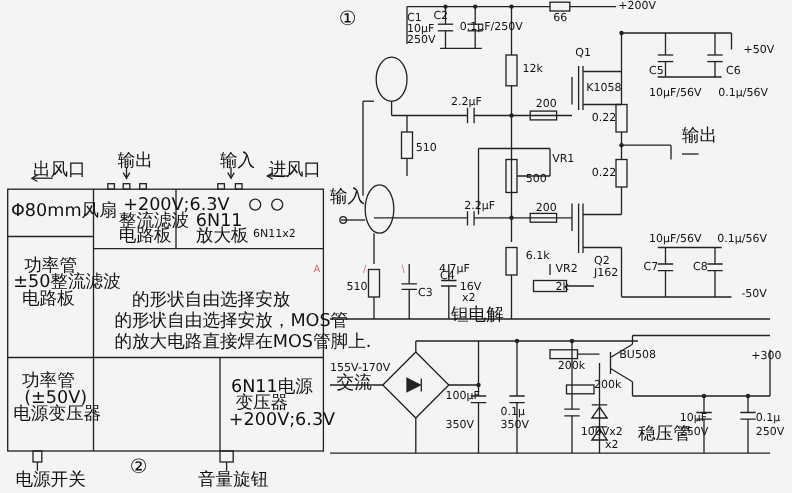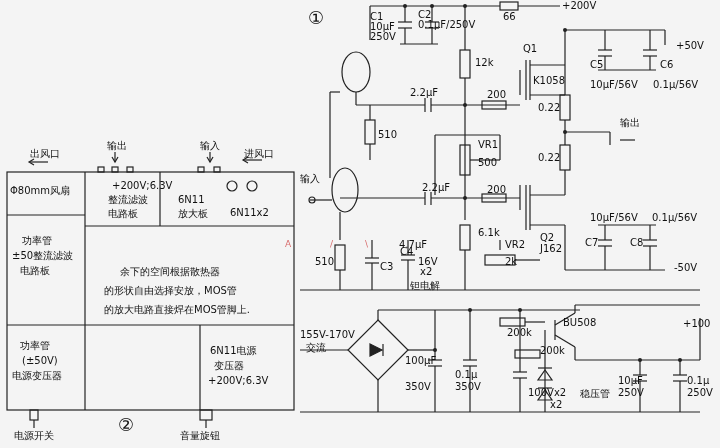--- a/index.html
+++ b/index.html
@@ -1,20 +1,20 @@
 <!DOCTYPE html>
 <html><head>
 <meta charset="utf-8">
 <style>
   html, body { margin:0; padding:0; background:#f4f4f4; }
   body { width:720px; height:448px; position:relative; overflow:hidden;
          font-family:"DejaVu Sans", sans-serif; color:#1a1a1a; }
   .t { position:absolute; font-size:10px; line-height:11px; white-space:nowrap; color:#111; }
   .s { font-size:10px; line-height:10px; }
-  .cn { font-size:10px; }
+  .cn { font-size:16px; }
   svg { position:absolute; left:0; top:0; }
 </style>
 </head>
 <body>
 
 <svg width="720" height="448" viewBox="0 0 720 448">
   <g stroke="#222" stroke-width="1.2" fill="none">
 
     <rect x="7" y="172" width="287" height="238"></rect>
     <line x1="7" y1="215" x2="85" y2="215"></line>
@@ -248,57 +248,57 @@
 <div class="t cn" style="left:108px;top:208px">电路板</div>
 
 <div class="t cn" style="left:178px;top:194px">6N11</div>
 <div class="t cn" style="left:178px;top:208px">放大板</div>
 <div class="t s" style="left:230px;top:208px">6N11x2</div>
 
 <div class="t cn" style="left:22px;top:235px">功率管</div>
 <div class="t cn" style="left:12px;top:250px">±50整流滤波</div>
 <div class="t cn" style="left:20px;top:265px">电路板</div>
 
-<div class="t cn" style="left:120px;top:266px">余下的空间根据散热器</div>
+<div class="t cn" style="left:120px;top:266px">的形状自由选择安放</div>
 <div class="t cn" style="left:104px;top:285px">的形状自由选择安放，MOS管</div>
 <div class="t cn" style="left:104px;top:304px">的放大电路直接焊在MOS管脚上.</div>
 
 <div class="t cn" style="left:20px;top:340px">功率管</div>
 <div class="t cn" style="left:22px;top:355px">(±50V)</div>
 <div class="t cn" style="left:12px;top:370px">电源变压器</div>
 
 <div class="t cn" style="left:210px;top:345px">6N11电源</div>
 <div class="t cn" style="left:214px;top:360px">变压器</div>
 <div class="t cn" style="left:208px;top:375px">+200V;6.3V</div>
 
 <div class="t" style="left:118px;top:415px;font-size:18px;line-height:20px">②</div>
 <div class="t cn" style="left:14px;top:430px">电源开关</div>
 <div class="t cn" style="left:180px;top:430px">音量旋钮</div>
 
 <div class="t" style="left:308px;top:8px;font-size:18px;line-height:20px">①</div>
 <div class="t" style="left:562px;top:0px">+200V</div>
 <div class="t s" style="left:370px;top:12px">C1</div>
 <div class="t s" style="left:370px;top:22px">10μF</div>
 <div class="t s" style="left:370px;top:32px">250V</div>
-<div class="t s" style="left:418px;top:10px">C2</div>
+<div class="t s" style="left:394px;top:10px">C2</div>
 <div class="t s" style="left:418px;top:20px">0.1μF/250V</div>
 <div class="t s" style="left:503px;top:12px">66</div>
 <div class="t s" style="left:475px;top:58px">12k</div>
 <div class="t s" style="left:523px;top:44px">Q1</div>
 <div class="t s" style="left:533px;top:76px">K1058</div>
 <div class="t" style="left:676px;top:40px">+50V</div>
 <div class="t s" style="left:590px;top:60px">C5</div>
 <div class="t s" style="left:590px;top:80px">10μF/56V</div>
 <div class="t s" style="left:660px;top:60px">C6</div>
 <div class="t s" style="left:653px;top:80px">0.1μ/56V</div>
 <div class="t s" style="left:410px;top:88px">2.2μF</div>
 <div class="t s" style="left:487px;top:90px">200</div>
 <div class="t s" style="left:538px;top:103px">0.22</div>
 <div class="t s" style="left:378px;top:130px">510</div>
-<div class="t s" style="left:478px;top:140px">VR1</div>
+<div class="t s" style="left:502px;top:140px">VR1</div>
 <div class="t s" style="left:478px;top:158px">500</div>
 <div class="t cn" style="left:620px;top:117px">输出</div>
 <div class="t s" style="left:538px;top:153px">0.22</div>
 <div class="t cn" style="left:300px;top:173px">输入</div>
 <div class="t s" style="left:422px;top:183px">2.2μF</div>
 <div class="t s" style="left:487px;top:185px">200</div>
 <div class="t s" style="left:478px;top:228px">6.1k</div>
 <div class="t s" style="left:540px;top:233px">Q2</div>
 <div class="t s" style="left:540px;top:244px">J162</div>
 <div class="t s" style="left:590px;top:213px">10μF/56V</div>
@@ -321,17 +321,17 @@
 <div class="t s" style="left:405px;top:356px">100μF</div>
 <div class="t s" style="left:405px;top:382px">350V</div>
 <div class="t s" style="left:455px;top:370px">0.1μ</div>
 <div class="t s" style="left:455px;top:382px">350V</div>
 <div class="t s" style="left:507px;top:328px">200k</div>
 <div class="t s" style="left:540px;top:346px">200k</div>
 <div class="t s" style="left:528px;top:388px">100Vx2</div>
 <div class="t s" style="left:550px;top:400px">x2</div>
 <div class="t s" style="left:563px;top:318px">BU508</div>
 <div class="t cn" style="left:580px;top:388px">稳压管</div>
-<div class="t" style="left:683px;top:318px">+100</div>
+<div class="t" style="left:683px;top:318px">+300</div>
 <div class="t s" style="left:618px;top:376px">10μF</div>
 <div class="t s" style="left:618px;top:388px">250V</div>
 <div class="t s" style="left:687px;top:376px">0.1μ</div>
 <div class="t s" style="left:687px;top:388px">250V</div>
 
 </body></html>

